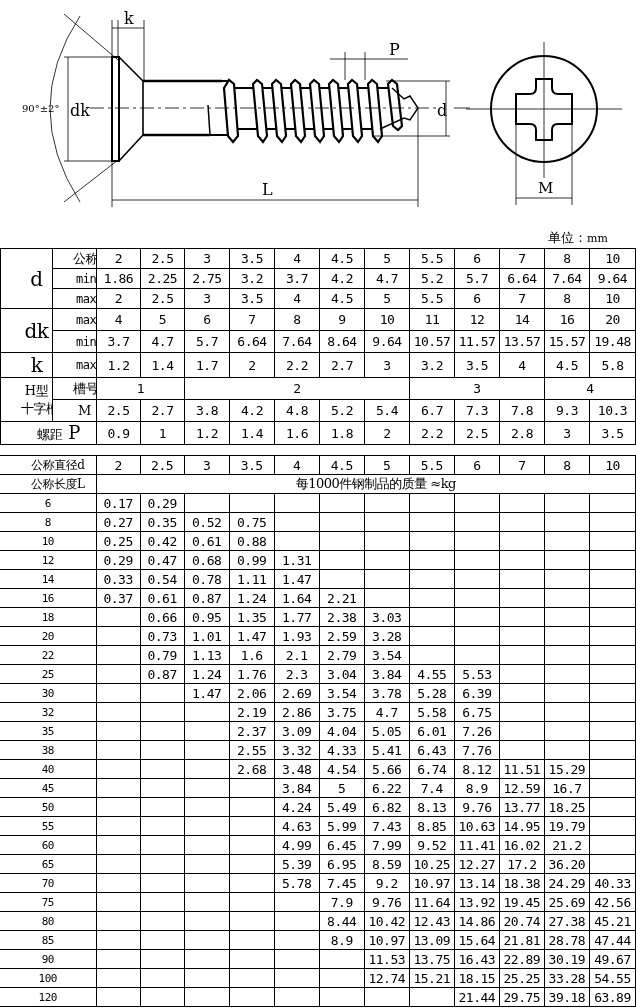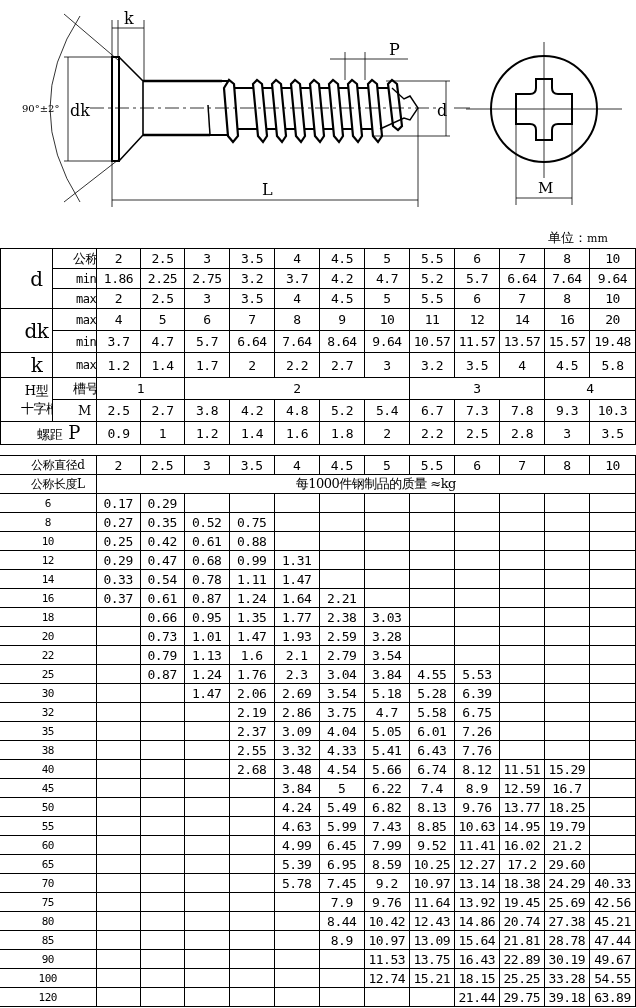--- a/index.html
+++ b/index.html
@@ -452,21 +452,21 @@
         <td></td>
       </tr>
       <tr>
         <td class="len">30</td>
         <td></td>
         <td></td>
         <td>1.47</td>
         <td>2.06</td>
         <td>2.69</td>
         <td>3.54</td>
-        <td>5.18</td>
+        <td>3.78</td>
         <td>5.28</td>
         <td>6.39</td>
         <td></td>
         <td></td>
         <td></td>
       </tr>
       <tr>
         <td class="len">32</td>
         <td></td>
         <td></td>
@@ -591,21 +591,21 @@
         <td></td>
         <td></td>
         <td></td>
         <td></td>
         <td>5.39</td>
         <td>6.95</td>
         <td>8.59</td>
         <td>10.25</td>
         <td>12.27</td>
         <td>17.2</td>
-        <td>29.60</td>
+        <td>36.20</td>
         <td></td>
       </tr>
       <tr>
         <td class="len">70</td>
         <td></td>
         <td></td>
         <td></td>
         <td></td>
         <td>5.78</td>
         <td>7.45</td>

